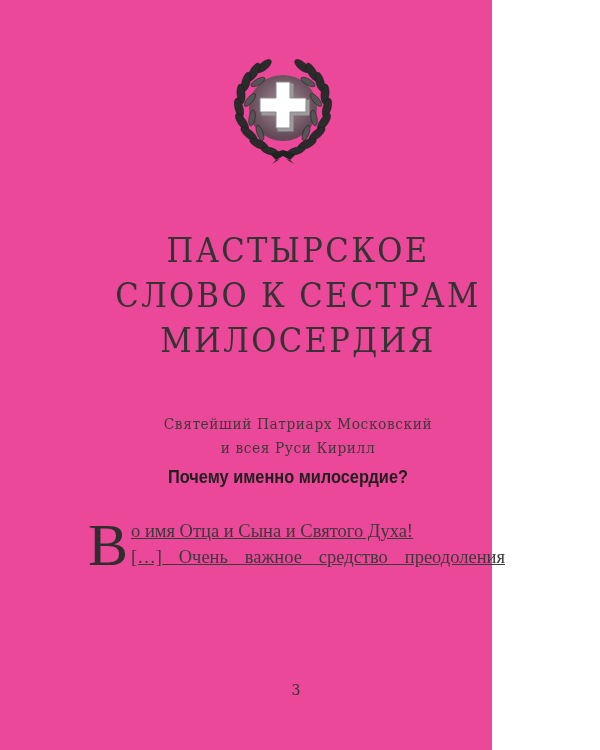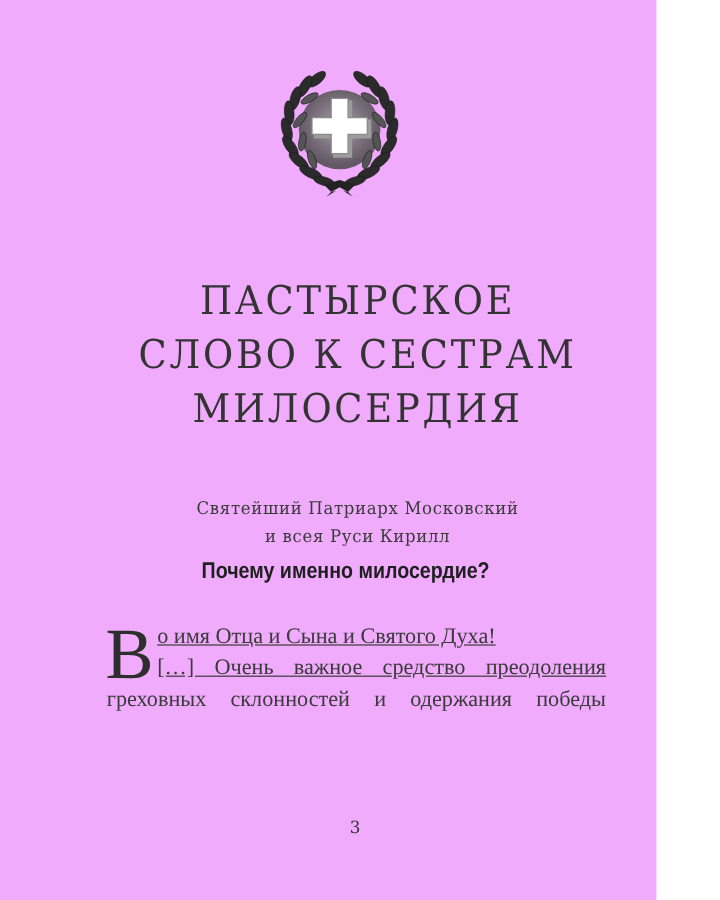--- a/index.html
+++ b/index.html
@@ -10,22 +10,22 @@
   body {
     width: 600px;
     height: 750px;
     position: relative;
     overflow: hidden;
     color: #2a2a2a;
   }
   .page {
     position: absolute;
     left: 0; top: 0;
-    width: 547px; height: 750px;
-    background: #f0abfc;
+    width: 492px; height: 750px;
+    background: #ec4899;
   }
   .emblem {
     position: absolute;
     left: 228px;
     top: 56px;
     width: 110px;
     height: 108px;
   }
   .title {
     position: absolute;
@@ -191,18 +191,17 @@
     <span class="line">Святейший Патриарх Московский</span>
     <span class="line">и всея Руси Кирилл</span>
   </div>
 
   <h2 class="subheading">Почему именно милосердие?</h2>
 
   <div class="body-text">
     <span class="dropcap">В</span>
     <span class="line indent ragged">о имя Отца и Сына и Святого Духа!</span>
     <span class="line indent">[…] Очень важное средство преодоления</span>
-    <span class="line">греховных склонностей и одержания победы</span>
   </div>
 
   <div class="page-number">3</div>
 
 </div>
 
 </body></html>

